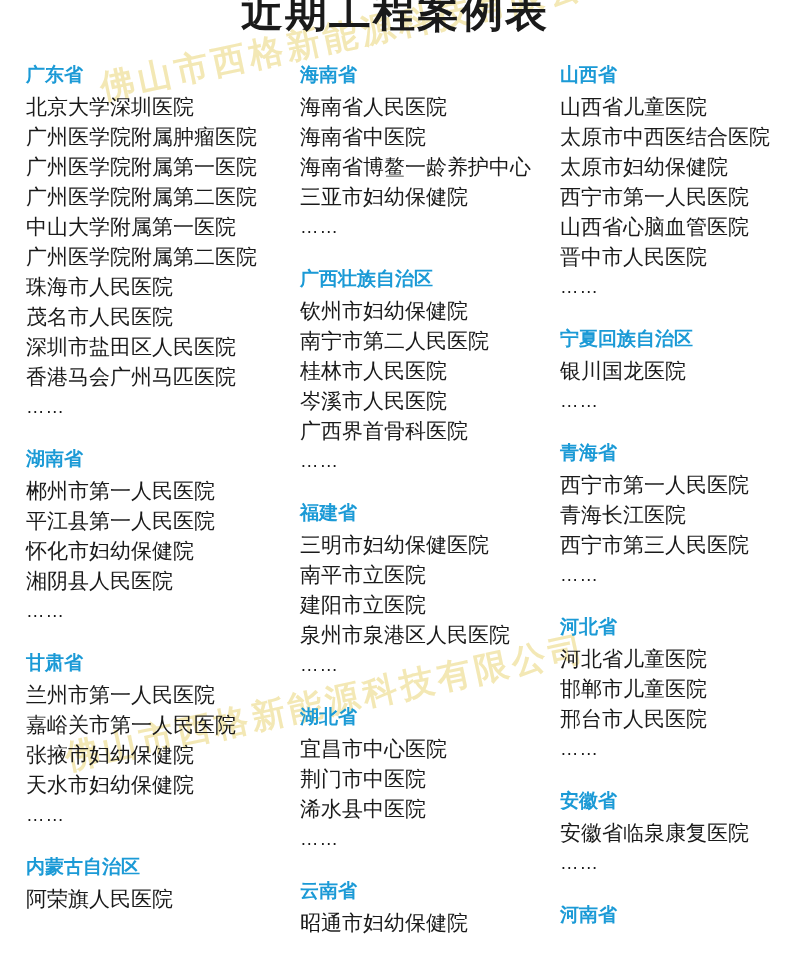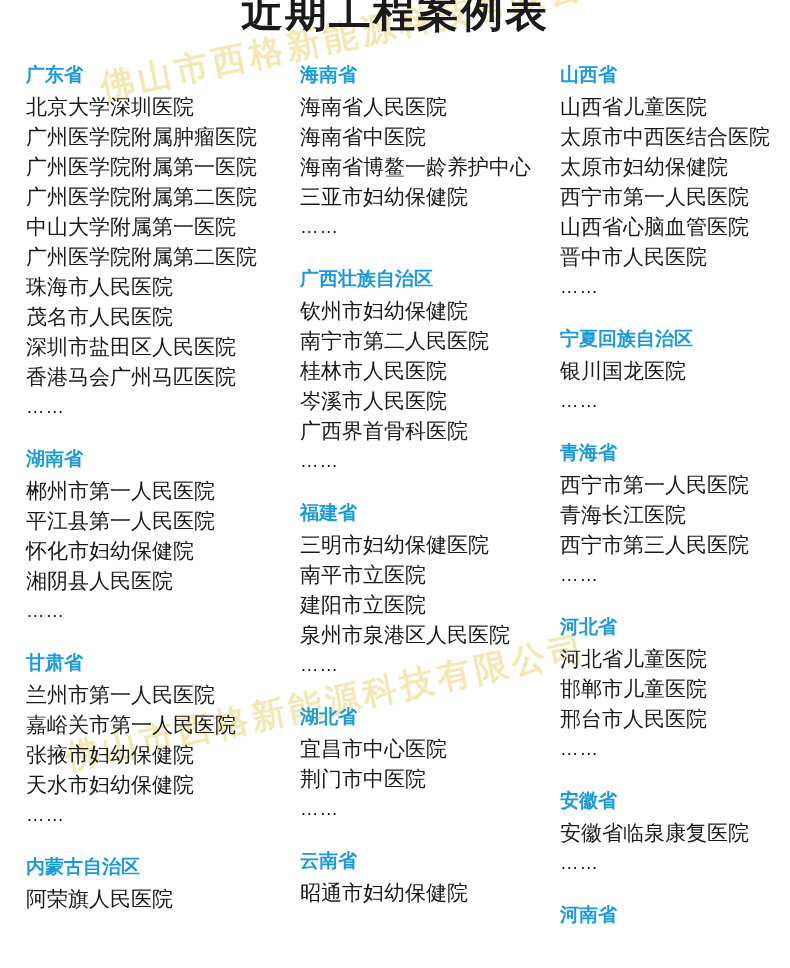--- a/index.html
+++ b/index.html
@@ -175,20 +175,21 @@
           <div class="item">三明市妇幼保健医院</div>
           <div class="item">南平市立医院</div>
           <div class="item">建阳市立医院</div>
           <div class="item">泉州市泉港区人民医院</div>
           <div class="ellipsis">……</div>
         </div>
         <div class="group">
           <div class="group-title">湖北省</div>
           <div class="item">宜昌市中心医院</div>
           <div class="item">荆门市中医院</div>
+          <div class="item">浠水县中医院</div>
           <div class="ellipsis">……</div>
         </div>
         <div class="group">
           <div class="group-title">云南省</div>
           <div class="item">昭通市妇幼保健院</div>
         </div>
       </div>
       <div class="col col-2">
         <div class="group">
           <div class="group-title">山西省</div>

